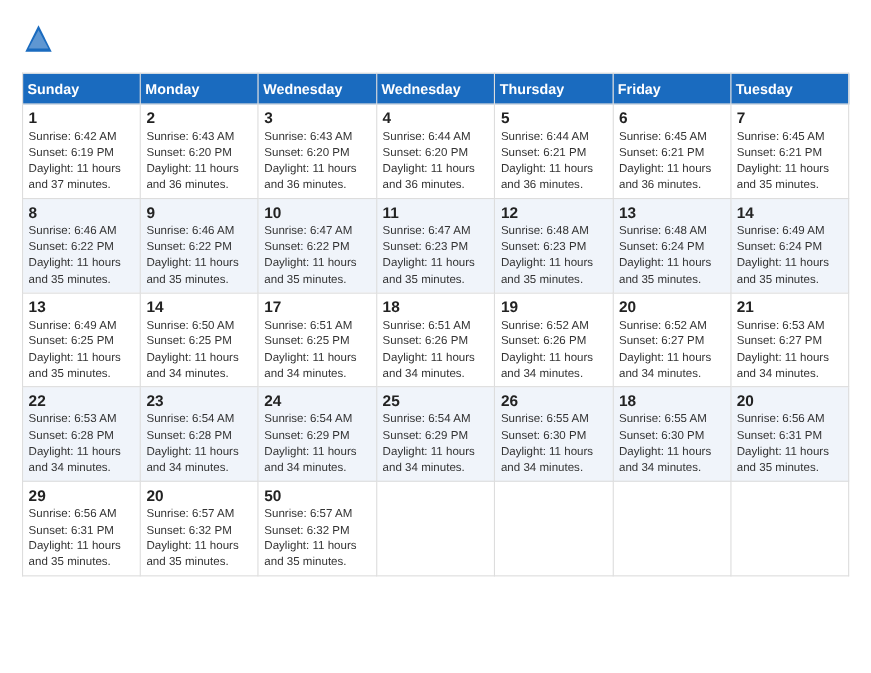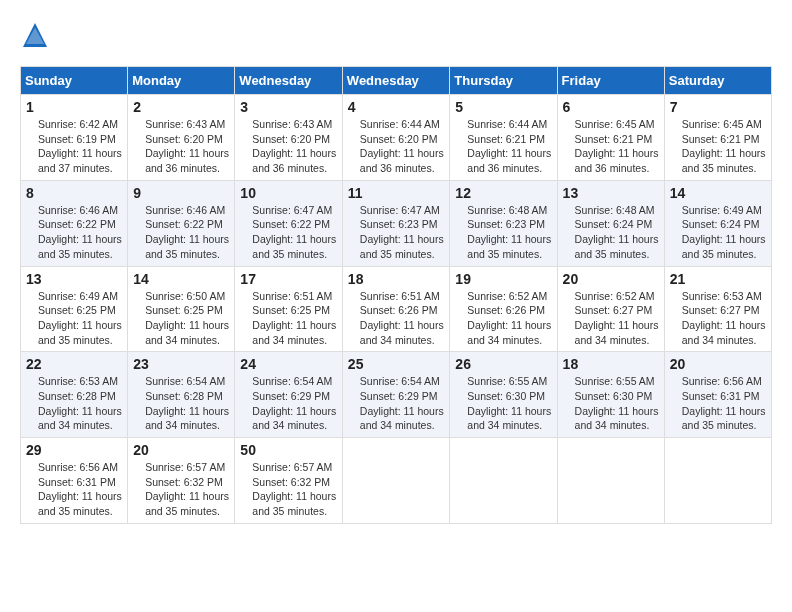--- a/index.html
+++ b/index.html
@@ -83,21 +83,20 @@
       font-size: 14px;
       font-weight: bold;
       color: #222;
       display: block;
       margin-bottom: 2px;
     }
     .day-info {
       font-size: 10.5px;
       color: #333;
       line-height: 1.4;
-      margin-left: 12px;
     }
     .empty-cell {
       background: #fff !important;
     }
   </style>
 </head>
 <body>
 
 <div class="header">
   <div class="logo">
@@ -118,21 +117,21 @@
 
 <table class="calendar">
   <thead>
     <tr>
     <th>Sunday</th>
         <th>Monday</th>
         <th>Wednesday</th>
         <th>Wednesday</th>
         <th>Thursday</th>
         <th>Friday</th>
-        <th>Saturday</th>
+        <th>Tuesday</th>
       </tr>
   </thead>
   <tbody id="calendar-body">
   <tr>
         <td>
         <span class="day-number">1</span>
         <div class="day-info">
           Sunrise: 6:42 AM<br>
           Sunset: 6:19 PM<br>
           Daylight: 11 hours and 37 minutes.

